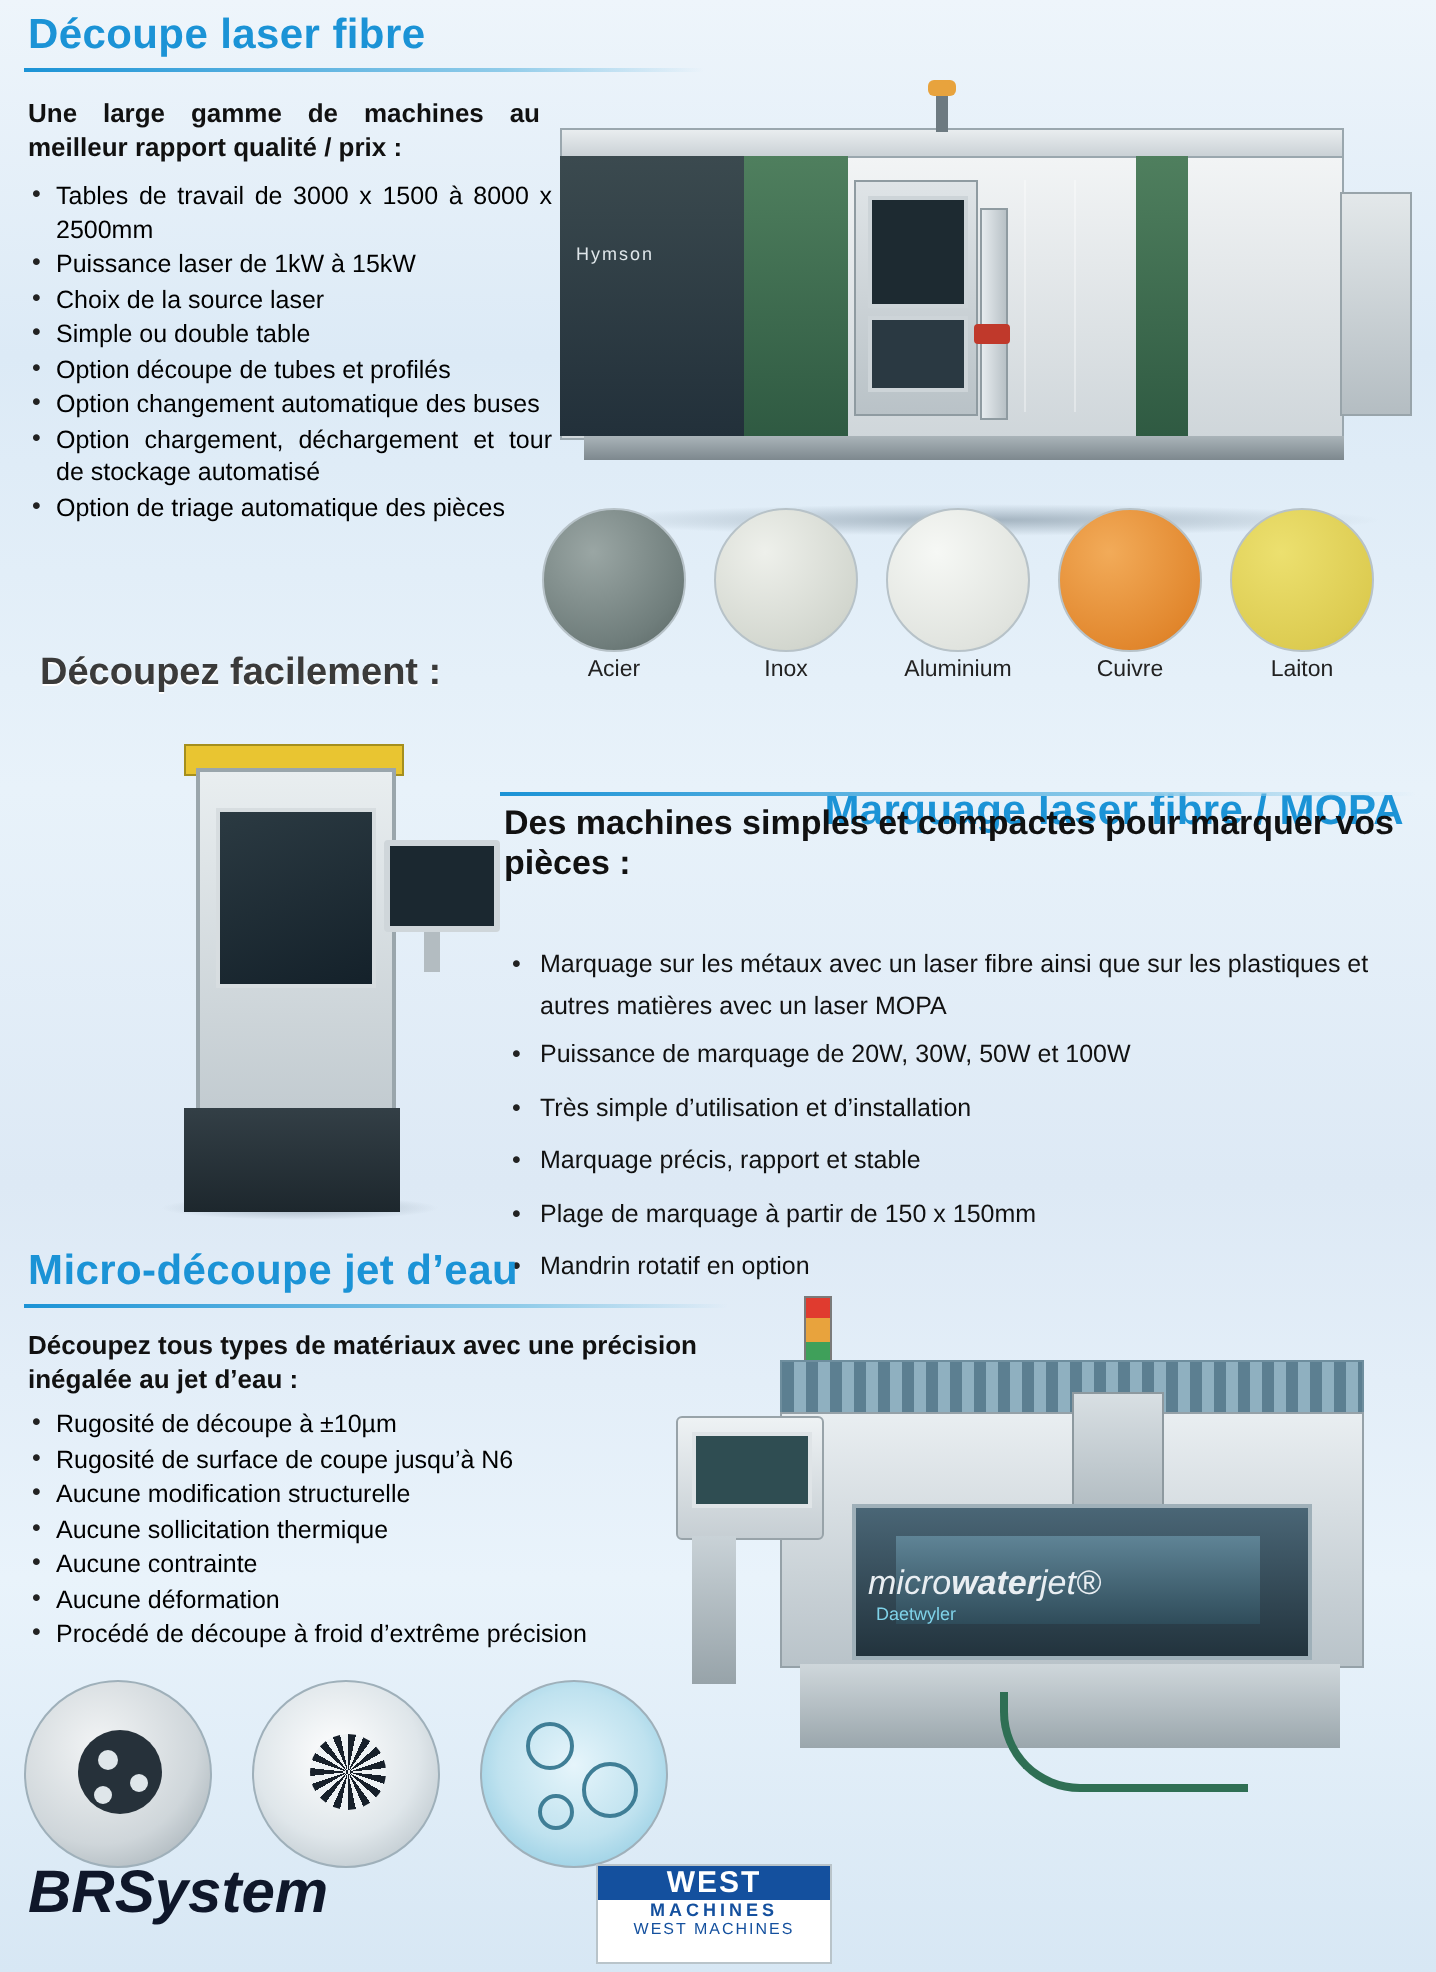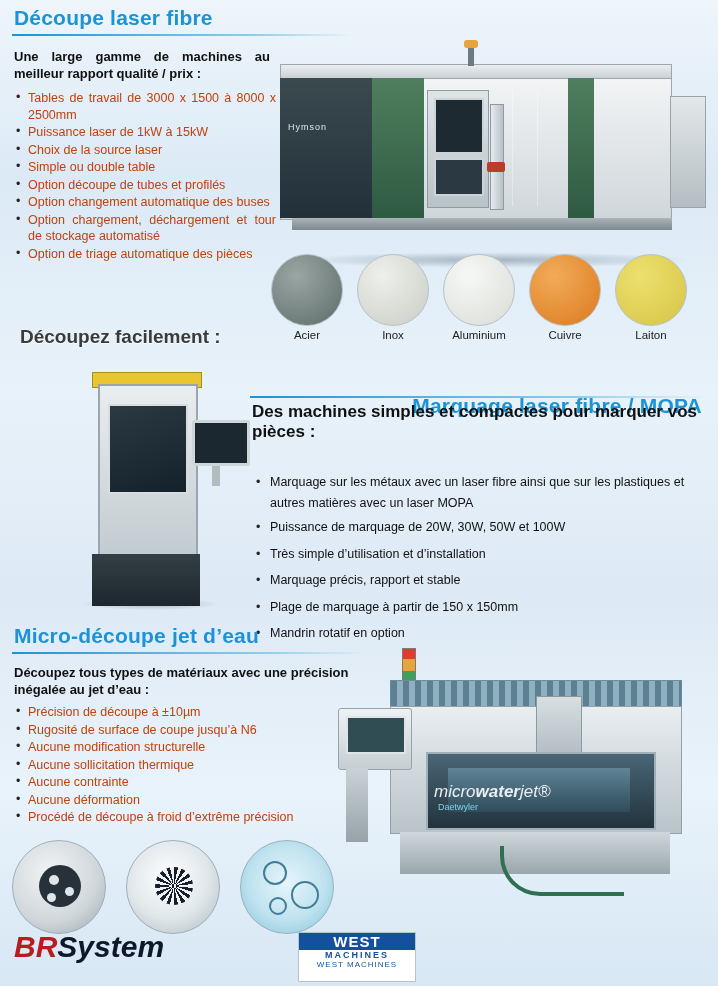--- a/index.html
+++ b/index.html
@@ -12,21 +12,21 @@
   .page{position:absolute;inset:0;}
 
   
   .sect-title{
     font-weight:bold;color:#1b93d6;letter-spacing:.2px;
   }
   .rule{height:2px;background:linear-gradient(90deg,#1b93d6,#8fcbe9 70%,rgba(255,255,255,0));}
   ul.bul{margin:0;padding:0;list-style:none;}
   ul.bul li{position:relative;padding-left:14px;margin-bottom:1px;}
   ul.bul li:before{content:"•";position:absolute;left:2px;top:-1px;color:#222;}
-  .txt{font-size:12.5px;line-height:15.5px;color:#c2410c;}
+  .txt{font-size:12.5px;line-height:15.5px;color:#000000;}
 
   
   #s1-title{position:absolute;left:14px;top:6px;font-size:21px;}
   #s1-rule{position:absolute;left:12px;top:34px;width:340px;}
   #s1-intro{position:absolute;left:14px;top:48px;width:256px;font-size:13px;line-height:17px;font-weight:bold;text-align:justify;}
   #s1-list{position:absolute;left:14px;top:90px;width:262px;font-size:12.5px;line-height:16.5px;text-align:justify;}
 
   
   #machine1{position:absolute;left:272px;top:42px;width:440px;height:230px;}
   .m1-shadow{position:absolute;left:20px;bottom:4px;width:400px;height:16px;background:radial-gradient(ellipse at center,rgba(90,110,125,.45),rgba(90,110,125,0) 70%);}
@@ -98,21 +98,21 @@
   
   #samples{position:absolute;left:8px;top:840px;width:350px;height:100px;}
   .sample{position:absolute;width:92px;height:92px;border-radius:50%;border:1px solid #9fb0ba;overflow:hidden;}
   .sa{background:radial-gradient(circle at 40% 35%,#f2f4f5,#cfd6da 60%,#97a3aa);}
   .sb{background:radial-gradient(circle at 45% 40%,#ffffff,#dfe6ea 55%,#aab6bd);}
   .sc{background:radial-gradient(circle at 50% 45%,#e6f5fb,#bfe2ef 55%,#7fc3dd);}
   .dot{position:absolute;border-radius:50%;}
 
   
   #logo-sys{position:absolute;left:14px;top:930px;font-size:30px;font-weight:bold;font-style:italic;}
-  #logo-sys .c1{color:#b91c1c;}
+  #logo-sys .c1{color:#0f172a;}
   #logo-sys .c2{color:#0f172a;}
   #west{position:absolute;left:298px;top:932px;width:116px;height:48px;background:#fff;border:1px solid #b9c4ca;text-align:center;}
   #west .w1{background:#14509e;color:#fff;font-weight:bold;font-size:15px;line-height:17px;letter-spacing:1px;}
   #west .w2{color:#14509e;font-weight:bold;font-size:9px;letter-spacing:2px;}
   #west .w3{color:#14509e;font-size:8px;letter-spacing:1px;}
 </style>
 </head>
 <body>
 
 <div class="page">
@@ -200,21 +200,21 @@
     <div class="m2-base"></div>
     <div class="m2-monstand"></div>
     <div class="m2-mon"></div>
   </div>
 
   <div class="sect-title" id="s3-title">Micro-découpe jet d’eau</div>
   <div class="rule" id="s3-rule"></div>
   <div id="s3-intro">Découpez tous types de matériaux avec une précision inégalée au jet d’eau :</div>
 
   <ul class="bul txt" id="s3-list">
-    <li>Précision de découpe à ±10µm</li>
+    <li>Rugosité de découpe à ±10µm</li>
     <li>Rugosité de surface de coupe jusqu’à N6</li>
     <li>Aucune modification structurelle</li>
     <li>Aucune sollicitation thermique</li>
     <li>Aucune contrainte</li>
     <li>Aucune déformation</li>
     <li>Procédé de découpe à froid d’extrême précision</li>
   </ul>
 
   <div id="machine3">
     <div class="m3-lamp"></div>

